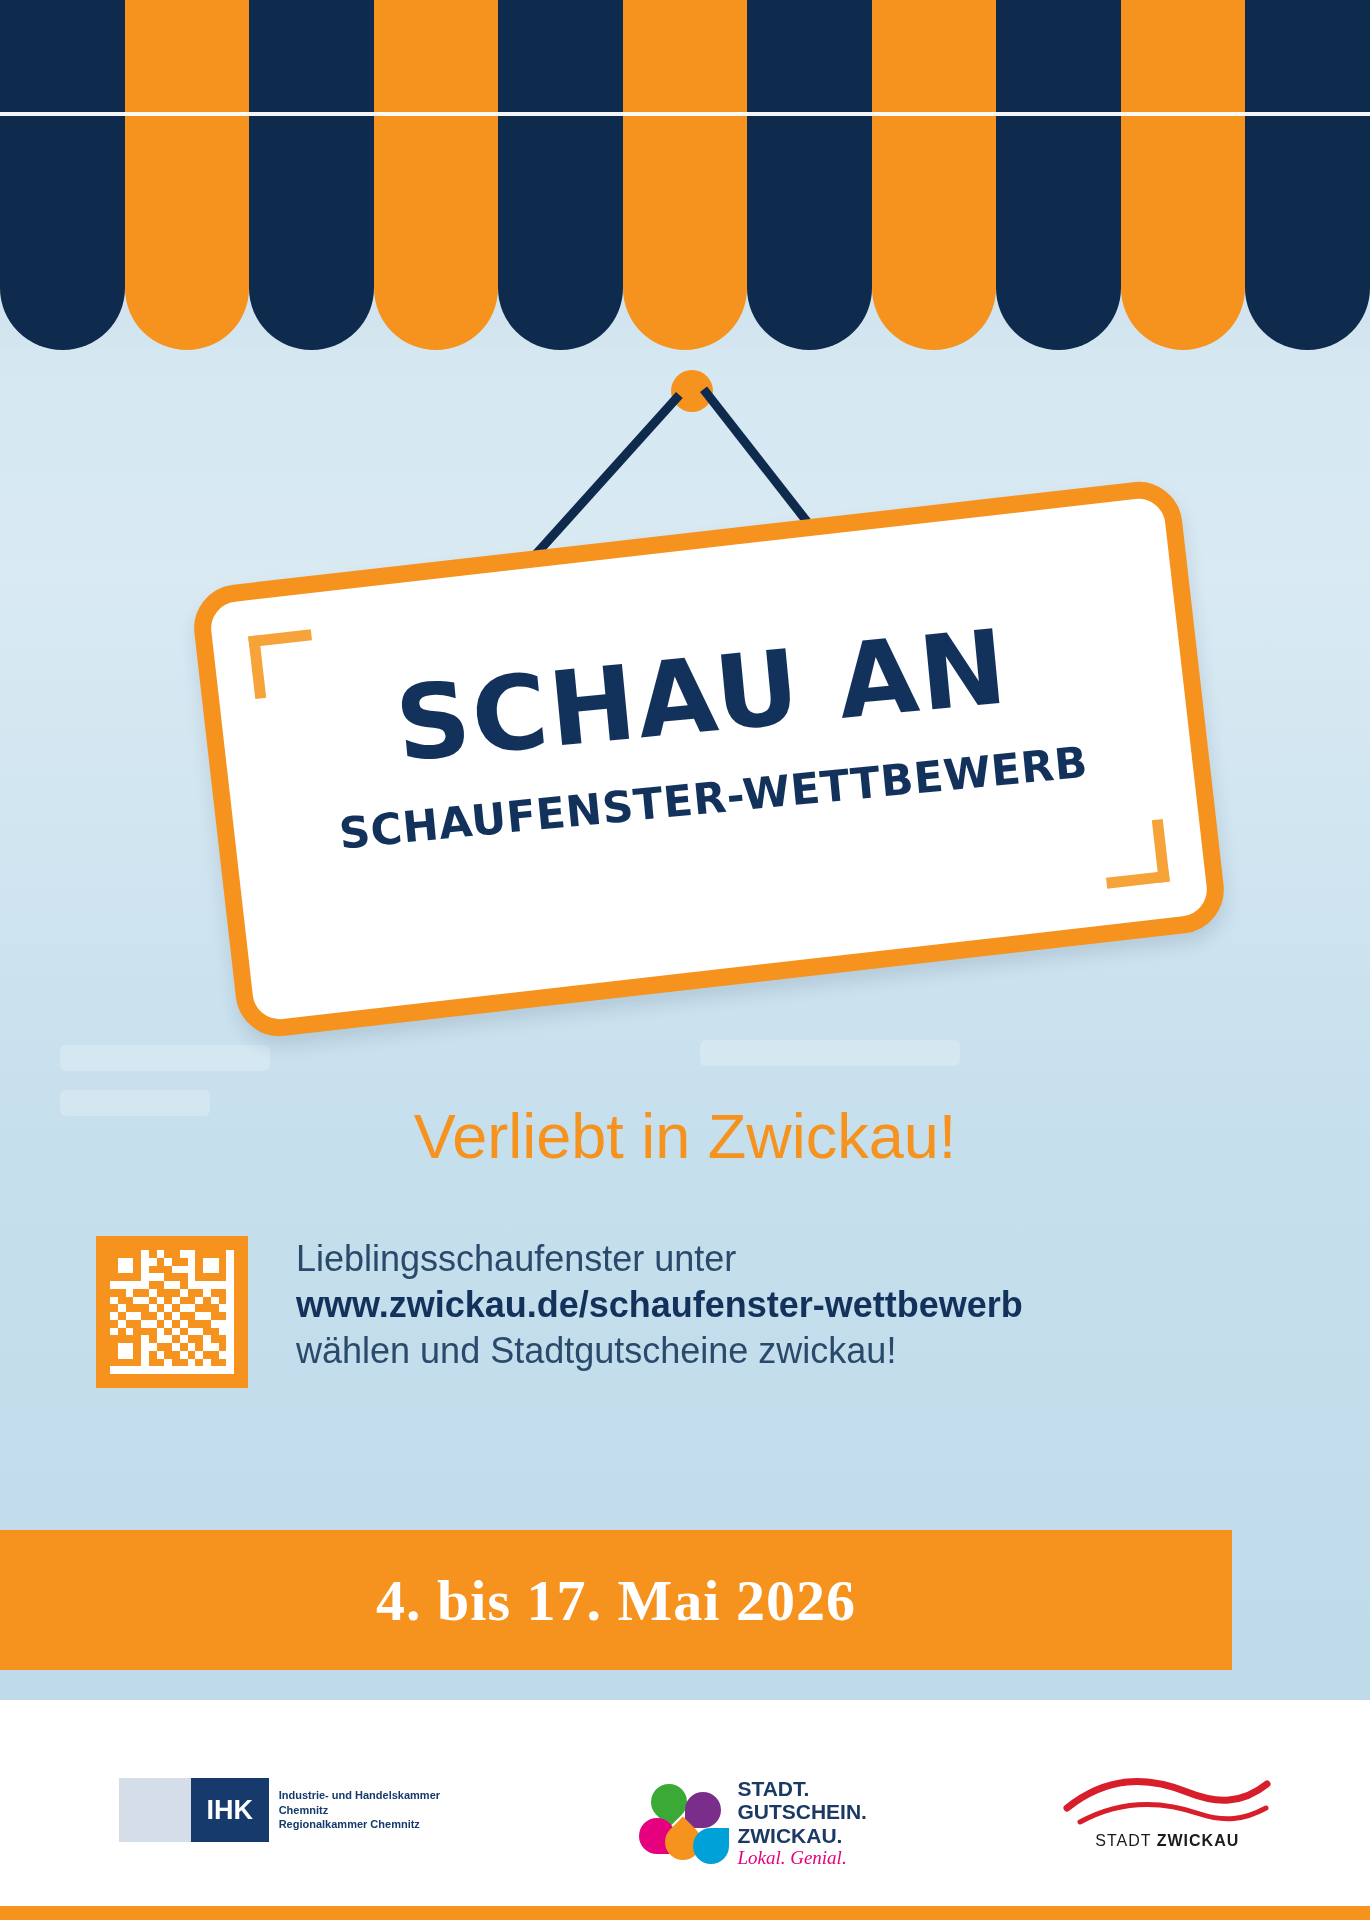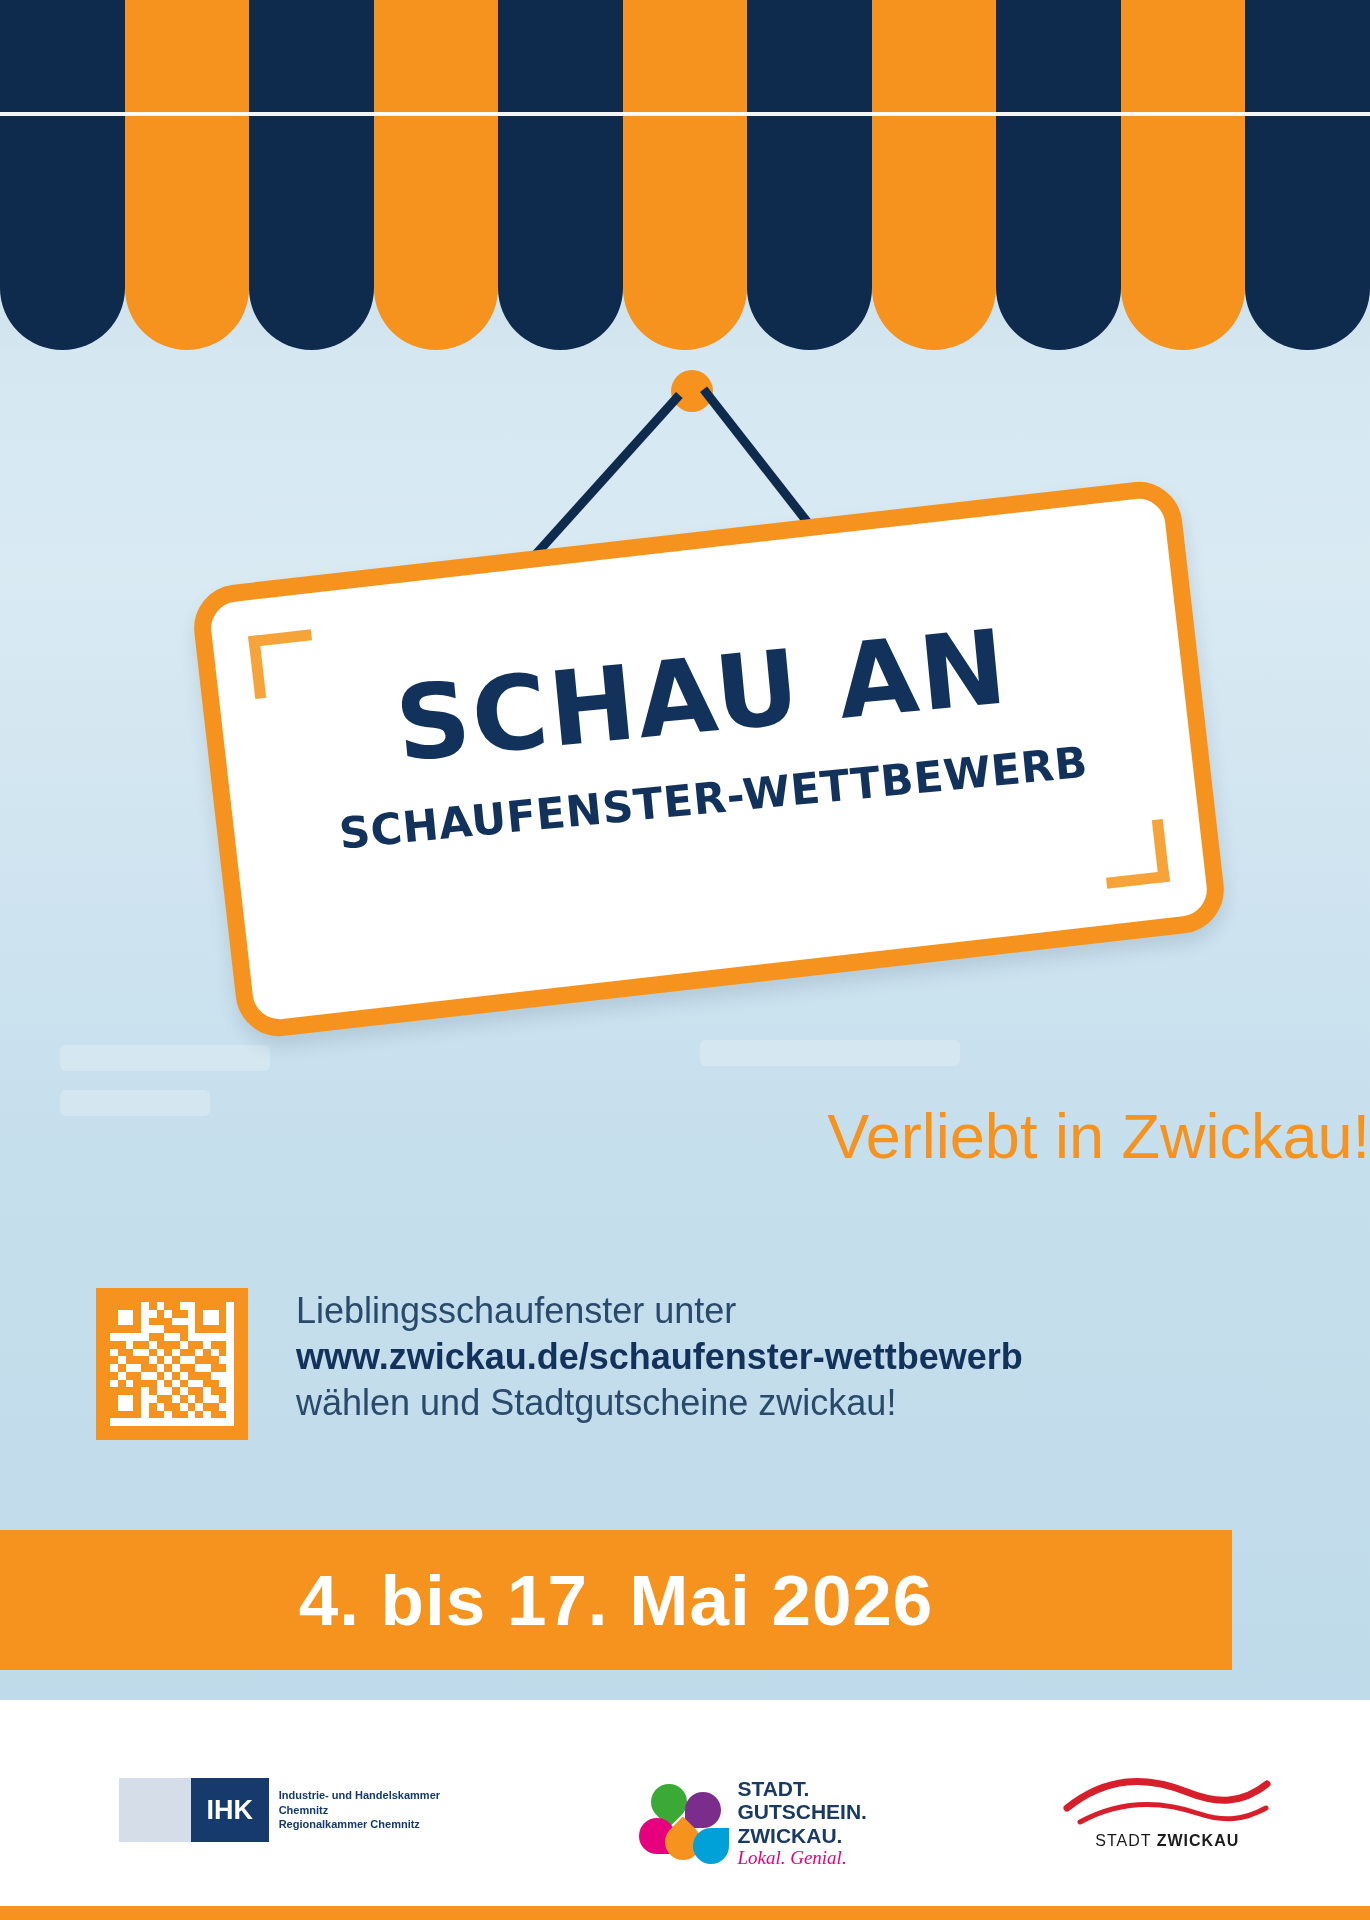--- a/index.html
+++ b/index.html
@@ -159,30 +159,30 @@
     font-family: "DejaVu Sans", sans-serif;
     transform: rotate(1deg);
   }
 
   
   .slogan {
     position: absolute;
     top: 1100px;
     left: 0;
     width: 1370px;
-    text-align: right;
+    text-align: center;
     font-size: 63px;
     color: #f6921e;
     font-family: "Liberation Sans", sans-serif;
   }
 
   
   .info {
     position: absolute;
-    top: 1288px;
+    top: 1236px;
     left: 96px;
     width: 1180px;
     display: flex;
     align-items: flex-start;
   }
   .qr {
     width: 152px;
     height: 152px;
     background: #f6921e;
     padding: 0;
@@ -228,23 +228,23 @@
     left: 0;
     width: 1232px;
     height: 140px;
     background: #f6921e;
     display: flex;
     align-items: center;
     justify-content: center;
   }
   .date-bar span {
     color: #ffffff;
-    font-size: 71px;
+    font-size: 58px;
     font-weight: bold;
-    font-family: Liberation Sans, sans-serif;
+    font-family: Liberation Serif, serif;
     letter-spacing: 1px;
   }
 
   
   .footer {
     position: absolute;
     left: 0;
     top: 1700px;
     width: 1370px;
     height: 220px;

